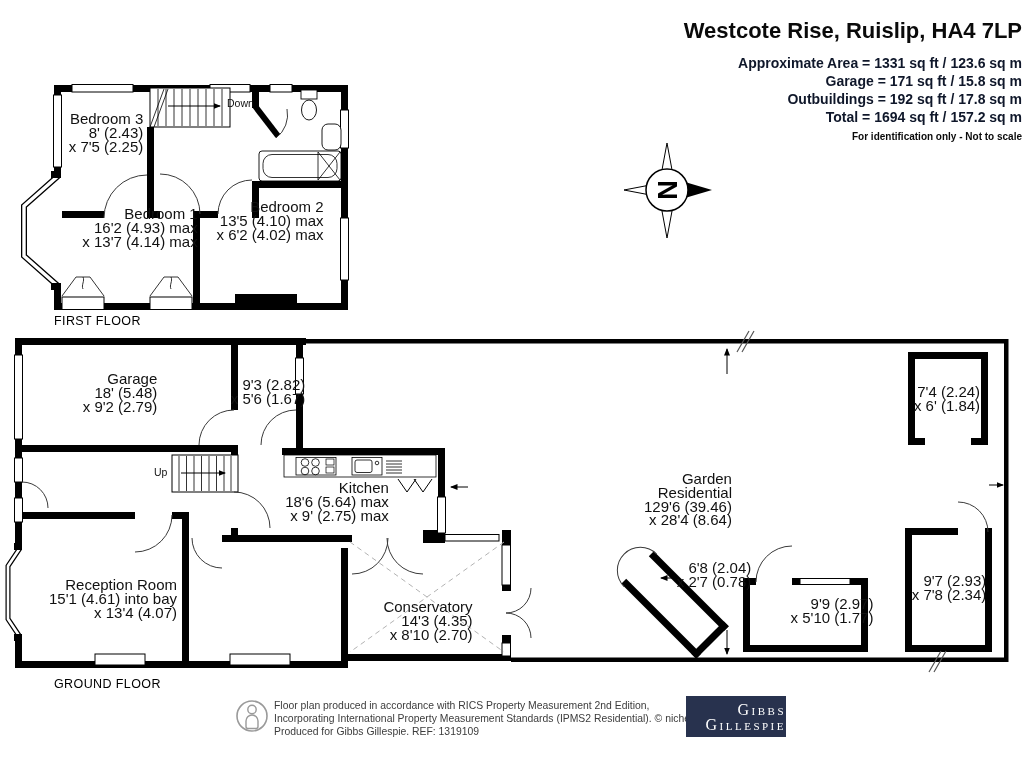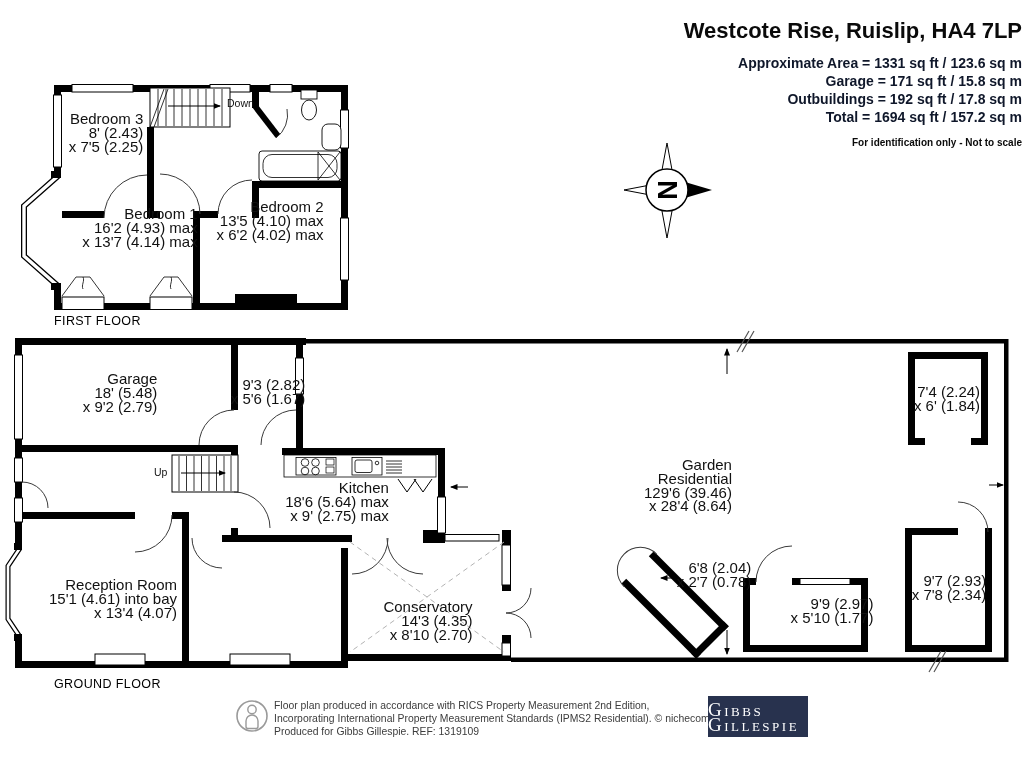--- a/index.html
+++ b/index.html
@@ -11,26 +11,26 @@
   .arc{fill:none;stroke:#3a3a3a;stroke-width:1;}
   .thin{stroke:#000;stroke-width:0.8;fill:none;}
   .fix{fill:#fff;stroke:#000;stroke-width:0.9;}
   .lbl{position:absolute;text-align:right;font-size:15px;line-height:13.8px;color:#111;
        transform:translateX(-50%);white-space:nowrap;}
   .lbl-left{position:absolute;font-size:10.5px;color:#111;white-space:nowrap;}
   .floor-cap{position:absolute;font-size:12.5px;letter-spacing:0.4px;color:#000;white-space:nowrap;}
   #header{position:absolute;top:18px;right:2px;text-align:right;}
   #header .title{font-size:22px;font-weight:bold;color:#0a0a0a;margin-bottom:10px;}
   #header .aline{font-size:14px;font-weight:600;line-height:18px;color:#0f172a;}
-  #header .note{font-size:10px;font-weight:600;margin-top:11px;color:#0a0a0a;}
+  #header .note{font-size:10px;font-weight:600;margin-top:5px;color:#0a0a0a;}
   #footer-text{position:absolute;left:274px;top:699px;font-size:10.4px;line-height:13px;color:#3c3c3c;}
-  #logo{position:absolute;left:708px;top:696px;width:100px;height:41px;background:#28324e;
-        display:flex;flex-direction:column;align-items:flex-start;justify-content:center;
+  #logo{position:absolute;left:686px;top:696px;width:100px;height:41px;background:#28324e;
+        display:flex;flex-direction:column;align-items:flex-end;justify-content:center;
         font-family:"Liberation Serif", serif;font-variant:small-caps;color:#fff;
-        letter-spacing:2.5px;font-size:19px;line-height:15px;}
+        letter-spacing:2.5px;font-size:16px;line-height:15px;}
 </style>
 </head>
 <body>
 
 <div id="canvas">
 
 <svg width="1024" height="768" viewBox="0 0 1024 768">
   <defs>
     <marker id="ah" markerWidth="9" markerHeight="8" refX="6.5" refY="3" orient="auto">
       <path d="M0,0 L7.5,3 L0,6 z" fill="#000"></path>
@@ -291,21 +291,21 @@
       <div>15'1 (4.61) into bay</div>
       <div>x 13'4 (4.07)</div>
 </div>
 <div class="lbl" style="left:428px;top:600px">
   <div>Conservatory</div>
       <div>14'3 (4.35)</div>
       <div>x 8'10 (2.70)</div>
 </div>
 <div class="floor-cap" style="left:54px;top:677px">GROUND FLOOR</div>
 
-<div class="lbl" style="left:688px;top:458px">
+<div class="lbl" style="left:688px;top:472px">
   <div>Garden</div>
       <div>Residential</div>
       <div>129'6 (39.46)</div>
       <div>x 28'4 (8.64)</div>
 </div>
 <div class="lbl" style="left:714px;top:561px">
   <div>6'8 (2.04)</div>
       <div>x 2'7 (0.78)</div>
 </div>
 <div class="lbl" style="left:947px;top:385px">

